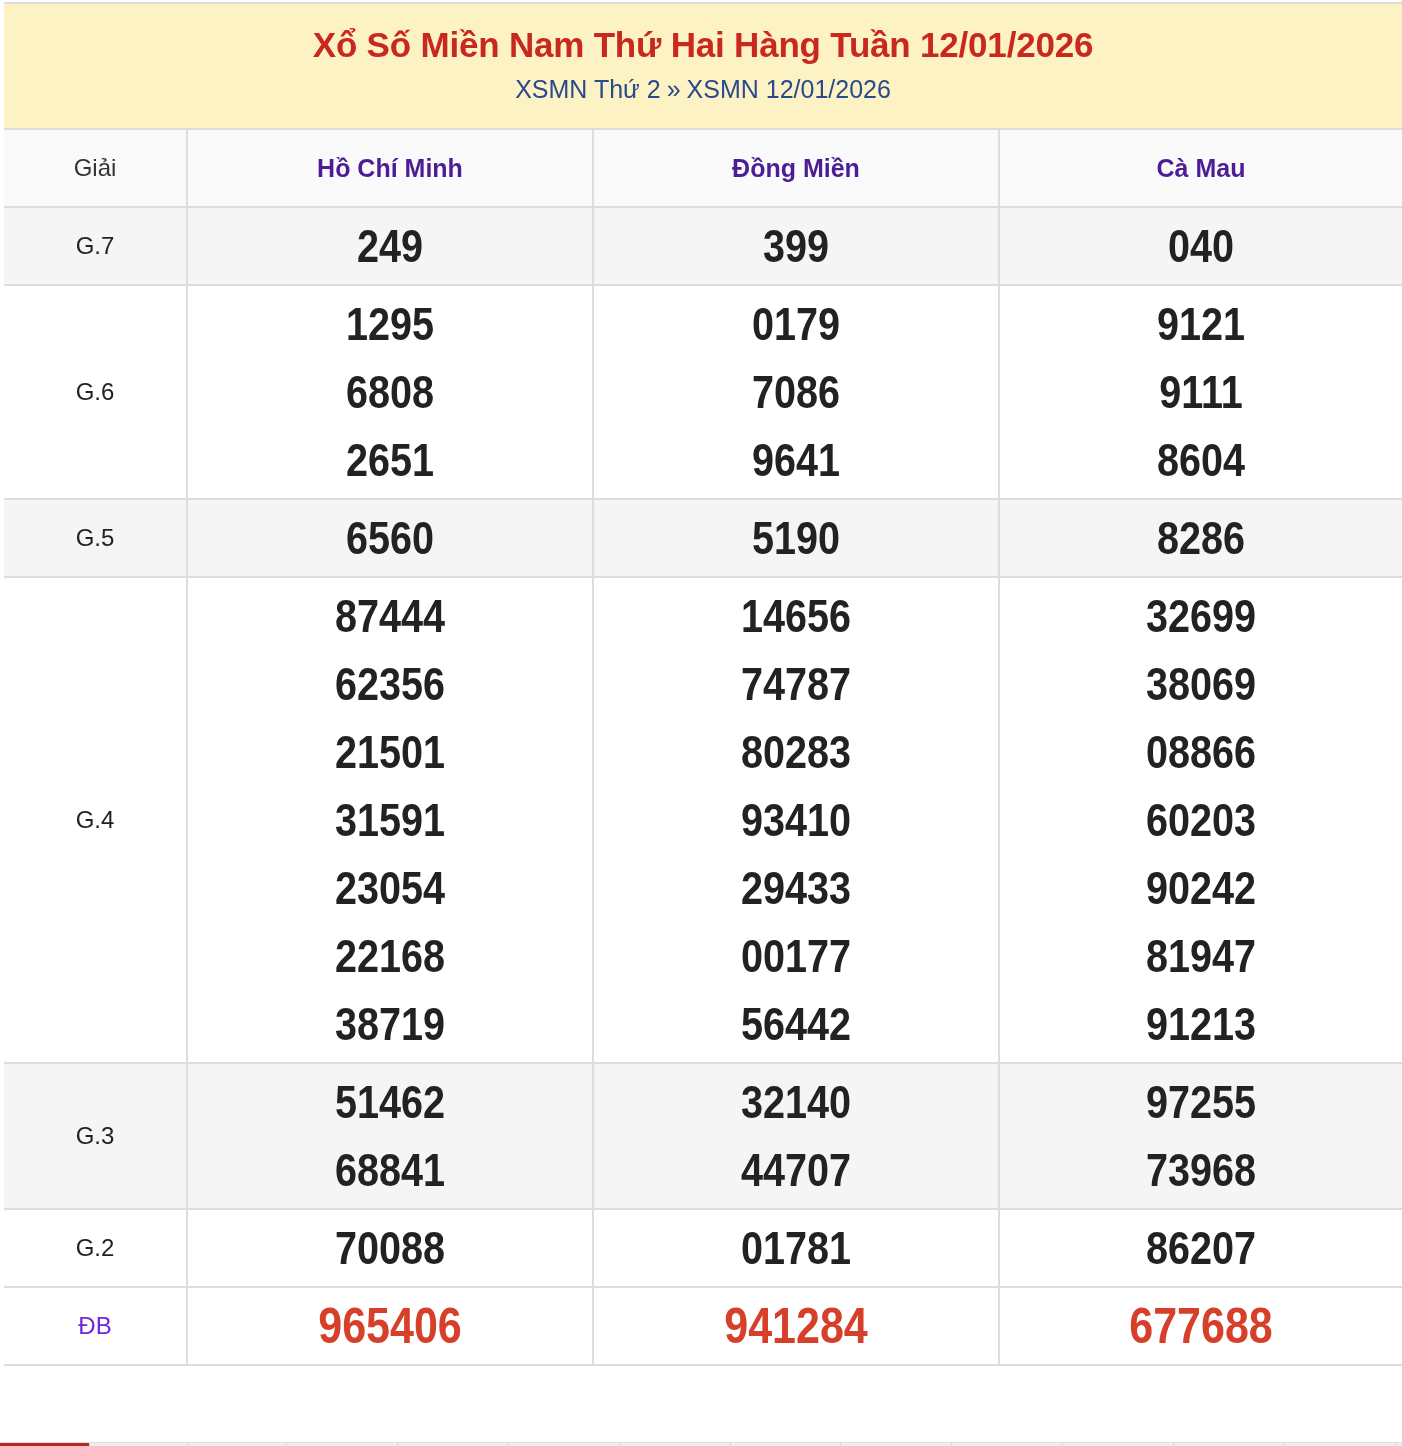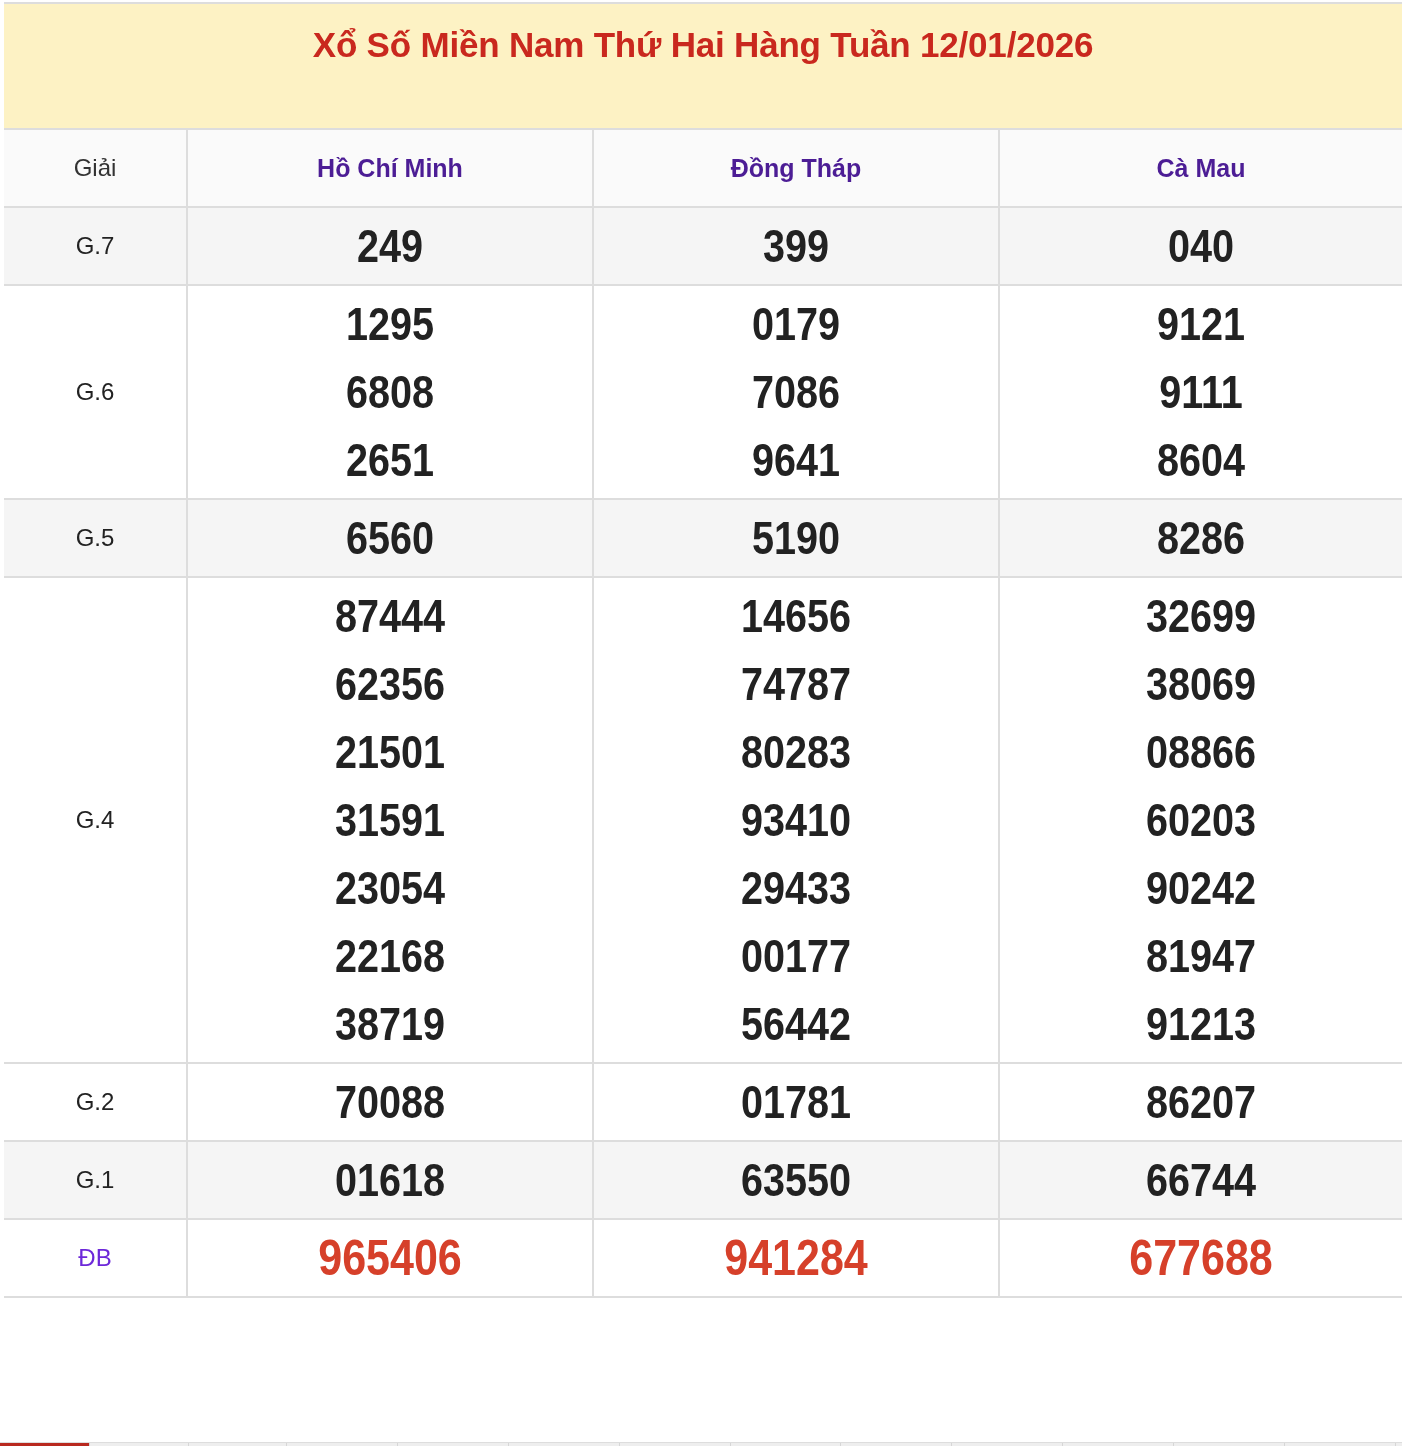--- a/index.html
+++ b/index.html
@@ -118,34 +118,37 @@
   .bottom-tabs .tab.active {
     background: #b8291f;
   }
 </style>
 </head>
 <body>
 
 <div class="box">
   <div class="banner">
     <h1>Xổ Số Miền Nam Thứ Hai Hàng Tuần 12/01/2026</h1>
+    <div class="breadcrumb">
+      <a>XSMN Thứ 2</a><span class="sep">»</span><a>XSMN 12/01/2026</a>
+    </div>
   </div>
 
   <table>
     <colgroup>
         <col class="c0">
         <col class="c1">
         <col class="c2">
         <col class="c3">
       </colgroup>
     <thead>
       <tr>
         <th class="giai">Giải</th>
         <th>Hồ Chí Minh</th>
-        <th>Đồng Tháp</th>
+        <th>Đồng Miền</th>
         <th>Cà Mau</th>
       </tr>
     </thead>
     <tbody id="results-body">
         <tr class="even">
           <td class="label">G.7</td>
           <td>
             <span class="num">249</span>
           </td>
           <td>
@@ -208,42 +211,45 @@
           <td>
             <span class="num">32699</span>
             <span class="num">38069</span>
             <span class="num">08866</span>
             <span class="num">60203</span>
             <span class="num">90242</span>
             <span class="num">81947</span>
             <span class="num">91213</span>
           </td>
         </tr>
+        <tr class="even">
+          <td class="label">G.3</td>
+          <td>
+            <span class="num">51462</span>
+            <span class="num">68841</span>
+          </td>
+          <td>
+            <span class="num">32140</span>
+            <span class="num">44707</span>
+          </td>
+          <td>
+            <span class="num">97255</span>
+            <span class="num">73968</span>
+          </td>
+        </tr>
         <tr class="odd">
           <td class="label">G.2</td>
           <td>
             <span class="num">70088</span>
           </td>
           <td>
             <span class="num">01781</span>
           </td>
           <td>
             <span class="num">86207</span>
-          </td>
-        </tr>
-        <tr class="even">
-          <td class="label">G.1</td>
-          <td>
-            <span class="num">01618</span>
-          </td>
-          <td>
-            <span class="num">63550</span>
-          </td>
-          <td>
-            <span class="num">66744</span>
           </td>
         </tr>
         <tr class="odd">
           <td class="label db">ĐB</td>
           <td>
             <span class="num red db">965406</span>
           </td>
           <td>
             <span class="num red db">941284</span>
           </td>

